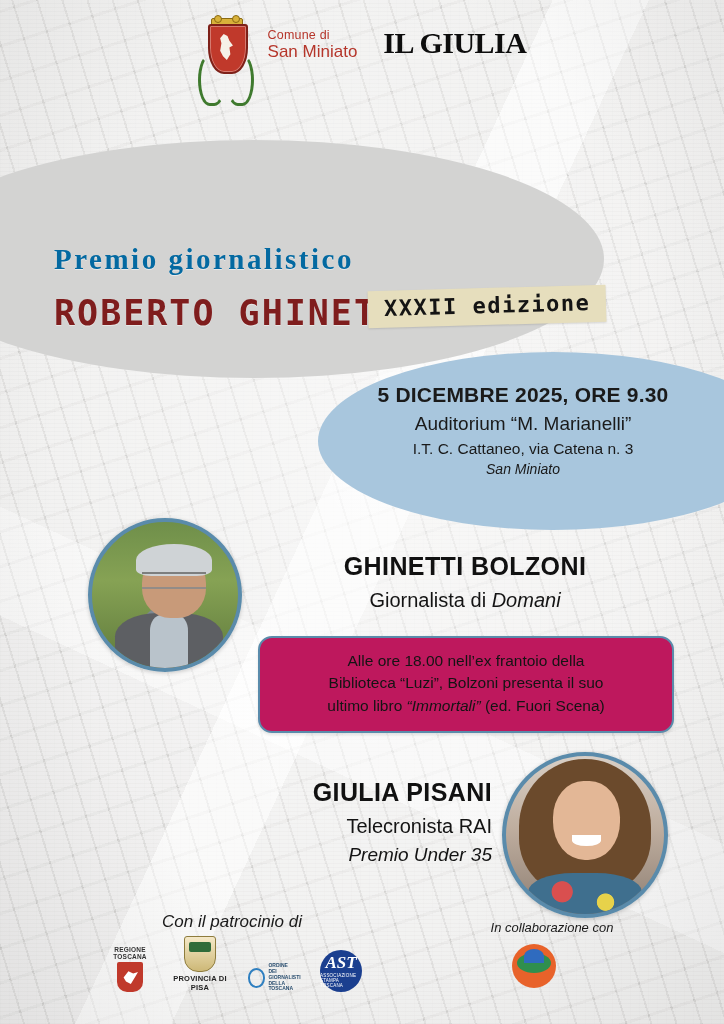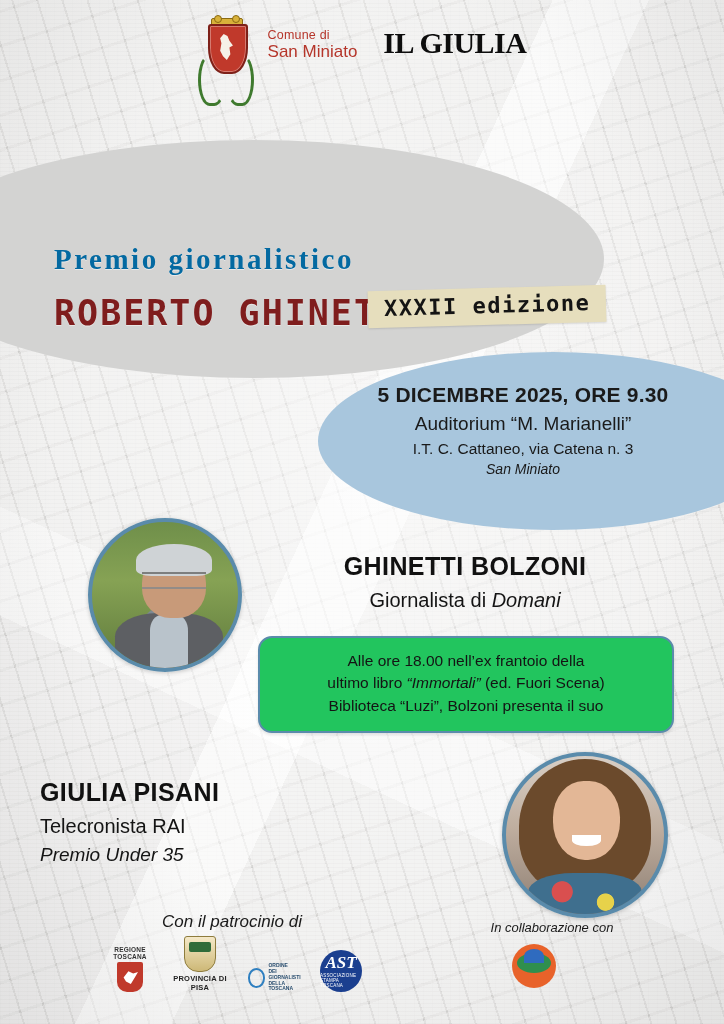--- a/index.html
+++ b/index.html
@@ -313,21 +313,21 @@
   }
   .sp-role em { font-style: italic; }
 
   
   .note {
     position: absolute;
     left: 258px;
     top: 636px;
     width: 384px;
     padding: 12px 14px 14px 14px;
-    background: #22c55e;
+    background: #be185d;
     border: 2px solid #5a8bab;
     border-radius: 14px;
     text-align: center;
     font-size: 15.5px;
     line-height: 1.45;
     color: #141414;
     box-shadow: 0 2px 3px rgba(0,0,0,.1);
   }
   .note em { font-style: italic; }
 
@@ -382,21 +382,21 @@
     inset: 0;
     background-image: radial-gradient(circle at 30% 40%, #d94f4f 0 12%, rgba(0,0,0,0) 13%),
                       radial-gradient(circle at 68% 62%, #e7d24a 0 10%, rgba(0,0,0,0) 11%);
   }
 
   .speaker2-text {
     position: absolute;
     left: 40px;
     top: 778px;
     width: 452px;
-    text-align: left;
+    text-align: right;
   }
   .sp-sub {
     font-size: 19px;
     font-style: italic;
     margin-top: 6px;
     color: #141414;
   }
 
   
   .footer-left-label {
@@ -608,22 +608,22 @@
     <div class="p1-hair"></div>
     <div class="p1-glasses"></div>
   </div>
   <div class="speaker1-text">
     <div class="sp-name">GHINETTI BOLZONI</div>
     <div class="sp-role"><span>Giornalista di </span><em>Domani</em></div>
   </div>
 
   <div class="note">
     <div>Alle ore 18.00 nell’ex frantoio della</div>
+    <div>Biblioteca “Luzi”, Bolzoni presenta il suo</div>
     <div><span>ultimo libro </span><em>“Immortali”</em><span> (ed. Fuori Scena)</span></div>
-    <div>Biblioteca “Luzi”, Bolzoni presenta il suo</div>
   </div>
 
   <div class="photo photo-2">
     <div class="p2-hair"></div>
     <div class="p2-face"></div>
     <div class="p2-smile"></div>
     <div class="p2-dress"></div>
   </div>
   <div class="speaker2-text">
     <div class="sp-name">GIULIA PISANI</div>

